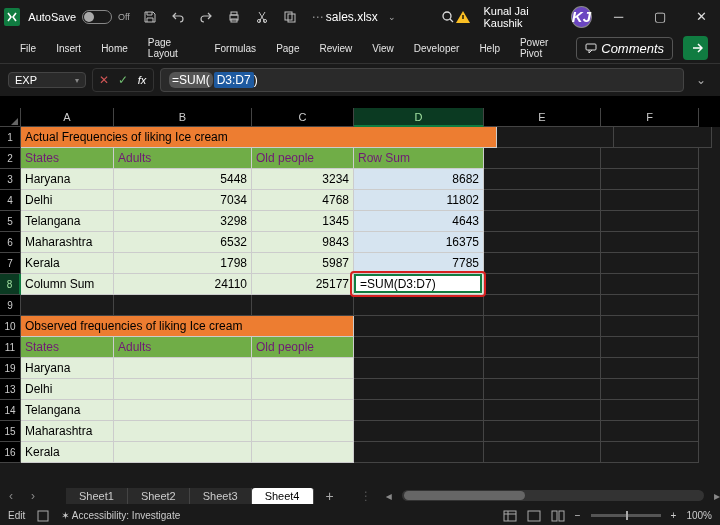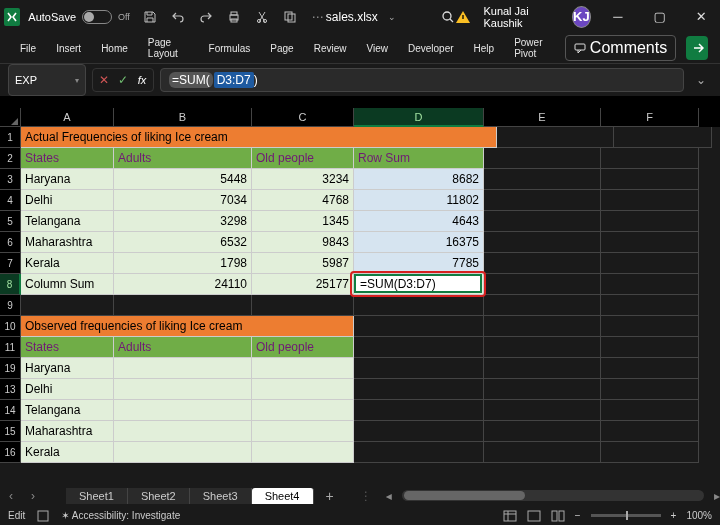--- a/index.html
+++ b/index.html
@@ -9,28 +9,28 @@
 .autosave { display: flex; align-items: center; gap: 6px; font-size: 11px; }
 .toggle { width: 30px; height: 14px; border: 1px solid #888; border-radius: 8px; position: relative; }
 .toggle::after { content: ""; width: 10px; height: 10px; background: #aaa; border-radius: 50%; position: absolute; top: 1px; left: 1px; }
 .qat { display: flex; gap: 12px; margin-left: 12px; }
 .qat-icon { width: 16px; height: 16px; opacity: 0.85; display: flex; align-items: center; justify-content: center; }
 .tb-center { flex: 1; display: flex; align-items: center; justify-content: center; gap: 10px; }
 .filename { font-size: 12px; color: #fff; }
 .chev { font-size: 9px; color: #aaa; }
 .tb-right { display: flex; align-items: center; gap: 12px; }
 .warn-icon { color: #fbbf24; }
-.avatar { width: 22px; height: 22px; border-radius: 50%; background: #6b46c1; display: flex; align-items: center; justify-content: center; font-size: 13px; font-weight: 600; border: 1px solid #888; }
+.avatar { width: 22px; height: 22px; border-radius: 50%; background: #6b46c1; display: flex; align-items: center; justify-content: center; font-size: 15px; font-weight: 600; border: 1px solid #888; font-style: italic; }
 .winbtn { width: 34px; height: 33px; display: flex; align-items: center; justify-content: center; font-size: 13px; color: #ddd; }
 .ribbon-tabs { height: 31px; background: #1a1a1a; display: flex; align-items: center; padding: 0 12px; gap: 4px; border-bottom: 1px solid #333; }
 .rtab { padding: 4px 8px; font-size: 10px; color: #e5e5e5; cursor: pointer; }
-.comments-btn { margin-left: auto; border: 1px solid #555; border-radius: 4px; padding: 3px 8px; display: flex; align-items: center; gap: 4px; font-size: 16px; }
+.comments-btn { margin-left: auto; border: 1px solid #555; border-radius: 4px; padding: 3px 8px; display: flex; align-items: center; gap: 4px; font-size: 13px; font-style: italic; }
 .share-btn { width: 30px; height: 24px; background: #107c41; border-radius: 4px; margin-left: 6px; display: flex; align-items: center; justify-content: center; }
 .fbar { height: 32px; background: #1a1a1a; display: flex; align-items: center; padding: 4px 8px; gap: 6px; }
-.namebox { width: 78px; height: 32px; background: #2a2a2a; border: 1px solid #444; border-radius: 4px; display: flex; align-items: center; padding: 0 6px; font-size: 11px; justify-content: space-between; }
+.namebox { width: 78px; height: 16px; background: #2a2a2a; border: 1px solid #444; border-radius: 4px; display: flex; align-items: center; padding: 0 6px; font-size: 11px; justify-content: space-between; }
 .freedit { display: flex; gap: 5px; align-items: center; padding: 0 4px; border: 1px solid #333; border-radius: 4px; height: 24px; }
 .freedit span { width: 14px; text-align: center; }
 .cancel-x { color: #d05555; }
 .accept-chk { color: #6fbb6f; }
 .fx { font-style: italic; font-size: 11px; }
 .formula-input { flex: 1; height: 24px; background: #2a2a2a; border: 1px solid #444; border-radius: 4px; display: flex; align-items: center; padding: 0 8px; font-size: 12px; }
 .tok-sum { background: #555; color: #fff; padding: 1px 3px; border-radius: 6px; }
 .tok-ref { background: #1e5aa0; color: #fff; padding: 1px 3px; border-radius: 2px; margin-left: 1px; }
 .fbar-exp { width: 22px; text-align: center; color: #aaa; }
 .grid-area { position: absolute; top: 108px; bottom: 40px; left: 0; right: 0; background: #1a1a1a; }

